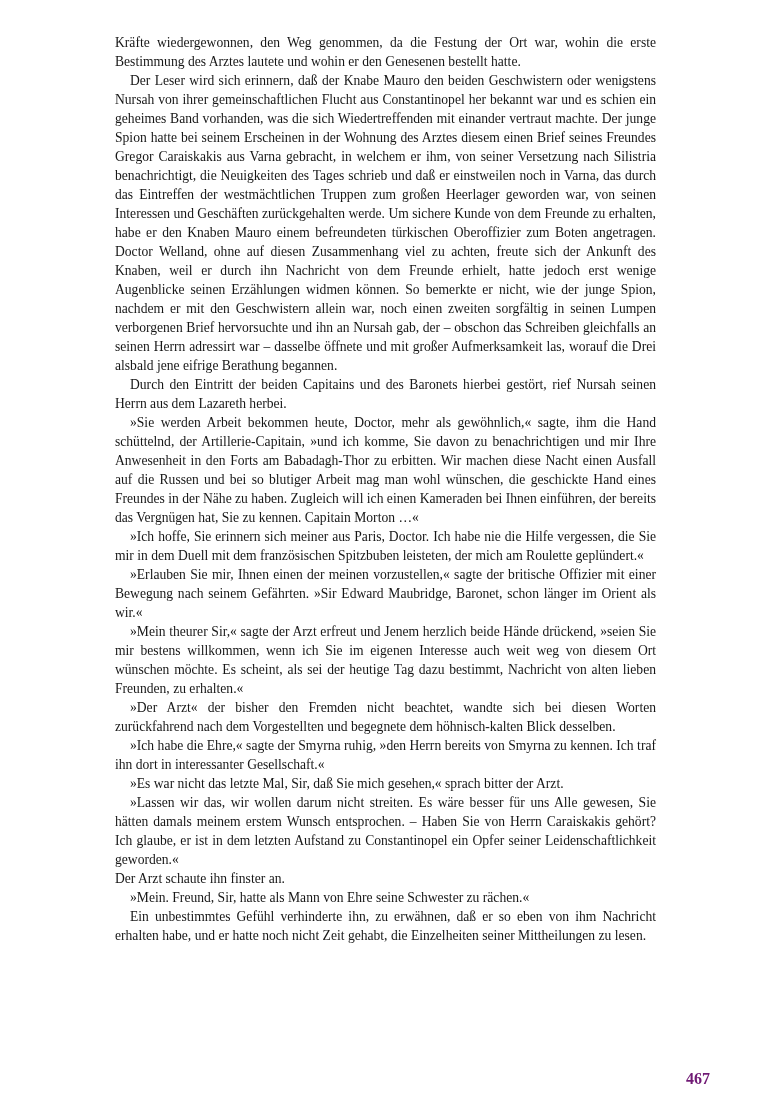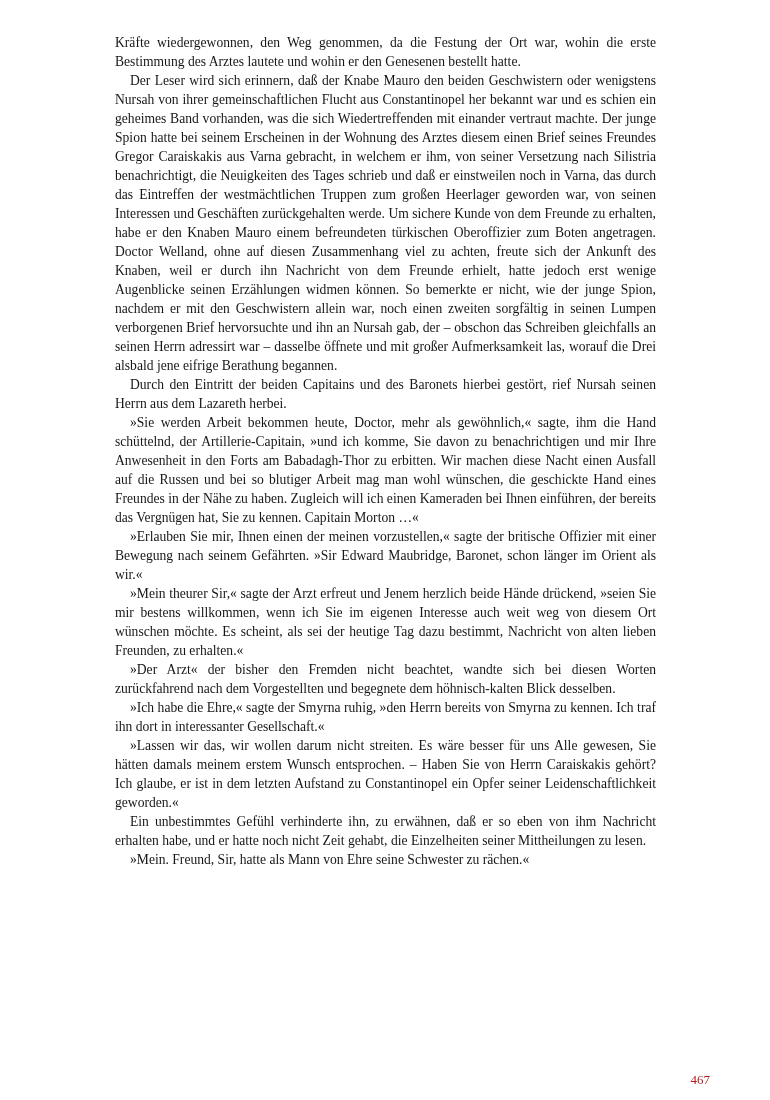--- a/index.html
+++ b/index.html
@@ -30,35 +30,39 @@
     padding: 0;
   }
   .para.indent {
     text-indent: 15px;
     font-family: Liberation Serif, serif;
   }
   .page-number {
     position: absolute;
     right: 60px;
     bottom: 12px;
-    font-size: 13px;
-    color: #b91c1c;
+    font-size: 16px;
+    color: #701a75;
+    font-weight: bold;
   }
 </style>
 </head>
 <body>
 
 <div class="page">
   <div class="text-block">
       <p class="para">Kräfte wiedergewonnen, den Weg genommen, da die Festung der Ort war, wohin die erste Bestimmung des Arztes lautete und wohin er den Genesenen bestellt hatte.</p>
       <p class="para indent">Der Leser wird sich erinnern, daß der Knabe Mauro den beiden Geschwistern oder wenigstens Nursah von ihrer gemeinschaftlichen Flucht aus Constantinopel her bekannt war und es schien ein geheimes Band vorhanden, was die sich Wiedertreffenden mit einander vertraut machte. Der junge Spion hatte bei seinem Erscheinen in der Wohnung des Arztes diesem einen Brief seines Freundes Gregor Caraiskakis aus Varna gebracht, in welchem er ihm, von seiner Versetzung nach Silistria benachrichtigt, die Neuigkeiten des Tages schrieb und daß er einstweilen noch in Varna, das durch das Eintreffen der westmächtlichen Truppen zum großen Heerlager geworden war, von seinen Interessen und Geschäften zurückgehalten werde. Um sichere Kunde von dem Freunde zu erhalten, habe er den Knaben Mauro einem befreundeten türkischen Oberoffizier zum Boten angetragen. Doctor Welland, ohne auf diesen Zusammenhang viel zu achten, freute sich der Ankunft des Knaben, weil er durch ihn Nachricht von dem Freunde erhielt, hatte jedoch erst wenige Augenblicke seinen Erzählungen widmen können. So bemerkte er nicht, wie der junge Spion, nachdem er mit den Geschwistern allein war, noch einen zweiten sorgfältig in seinen Lumpen verborgenen Brief hervorsuchte und ihn an Nursah gab, der – obschon das Schreiben gleichfalls an seinen Herrn adressirt war – dasselbe öffnete und mit großer Aufmerksamkeit las, worauf die Drei alsbald jene eifrige Berathung begannen.</p>
       <p class="para indent">Durch den Eintritt der beiden Capitains und des Baronets hierbei gestört, rief Nursah seinen Herrn aus dem Lazareth herbei.</p>
       <p class="para indent">»Sie werden Arbeit bekommen heute, Doctor, mehr als gewöhnlich,« sagte, ihm die Hand schüttelnd, der Artillerie-Capitain, »und ich komme, Sie davon zu benachrichtigen und mir Ihre Anwesenheit in den Forts am Babadagh-Thor zu erbitten. Wir machen diese Nacht einen Ausfall auf die Russen und bei so blutiger Arbeit mag man wohl wünschen, die geschickte Hand eines Freundes in der Nähe zu haben. Zugleich will ich einen Kameraden bei Ihnen einführen, der bereits das Vergnügen hat, Sie zu kennen. Capitain Morton …«</p>
+      <p class="para indent">»Ich hoffe, Sie erinnern sich meiner aus Paris, Doctor. Ich habe nie die Hilfe vergessen, die Sie mir in dem Duell mit dem französischen Spitzbuben leisteten, der mich am Roulette geplündert.«</p>
       <p class="para indent">»Erlauben Sie mir, Ihnen einen der meinen vorzustellen,« sagte der britische Offizier mit einer Bewegung nach seinem Gefährten. »Sir Edward Maubridge, Baronet, schon länger im Orient als wir.«</p>
       <p class="para indent">»Mein theurer Sir,« sagte der Arzt erfreut und Jenem herzlich beide Hände drückend, »seien Sie mir bestens willkommen, wenn ich Sie im eigenen Interesse auch weit weg von diesem Ort wünschen möchte. Es scheint, als sei der heutige Tag dazu bestimmt, Nachricht von alten lieben Freunden, zu erhalten.«</p>
       <p class="para indent">»Der Arzt« der bisher den Fremden nicht beachtet, wandte sich bei diesen Worten zurückfahrend nach dem Vorgestellten und begegnete dem höhnisch-kalten Blick desselben.</p>
       <p class="para indent">»Ich habe die Ehre,« sagte der Smyrna ruhig, »den Herrn bereits von Smyrna zu kennen. Ich traf ihn dort in interessanter Gesellschaft.«</p>
+      <p class="para indent">»Es war nicht das letzte Mal, Sir, daß Sie mich gesehen,« sprach bitter der Arzt.</p>
       <p class="para indent">»Lassen wir das, wir wollen darum nicht streiten. Es wäre besser für uns Alle gewesen, Sie hätten damals meinem erstem Wunsch entsprochen. – Haben Sie von Herrn Caraiskakis gehört? Ich glaube, er ist in dem letzten Aufstand zu Constantinopel ein Opfer seiner Leidenschaftlichkeit geworden.«</p>
+      <p class="para">Der Arzt schaute ihn finster an.</p>
+      <p class="para indent">»Mein. Freund, Sir, hatte als Mann von Ehre seine Schwester zu rächen.«</p>
       <p class="para indent">Ein unbestimmtes Gefühl verhinderte ihn, zu erwähnen, daß er so eben von ihm Nachricht erhalten habe, und er hatte noch nicht Zeit gehabt, die Einzelheiten seiner Mittheilungen zu lesen.</p>
-      <p class="para indent">»Mein. Freund, Sir, hatte als Mann von Ehre seine Schwester zu rächen.«</p>
     </div>
   <div class="page-number">467</div>
 </div>
 
 </body></html>

